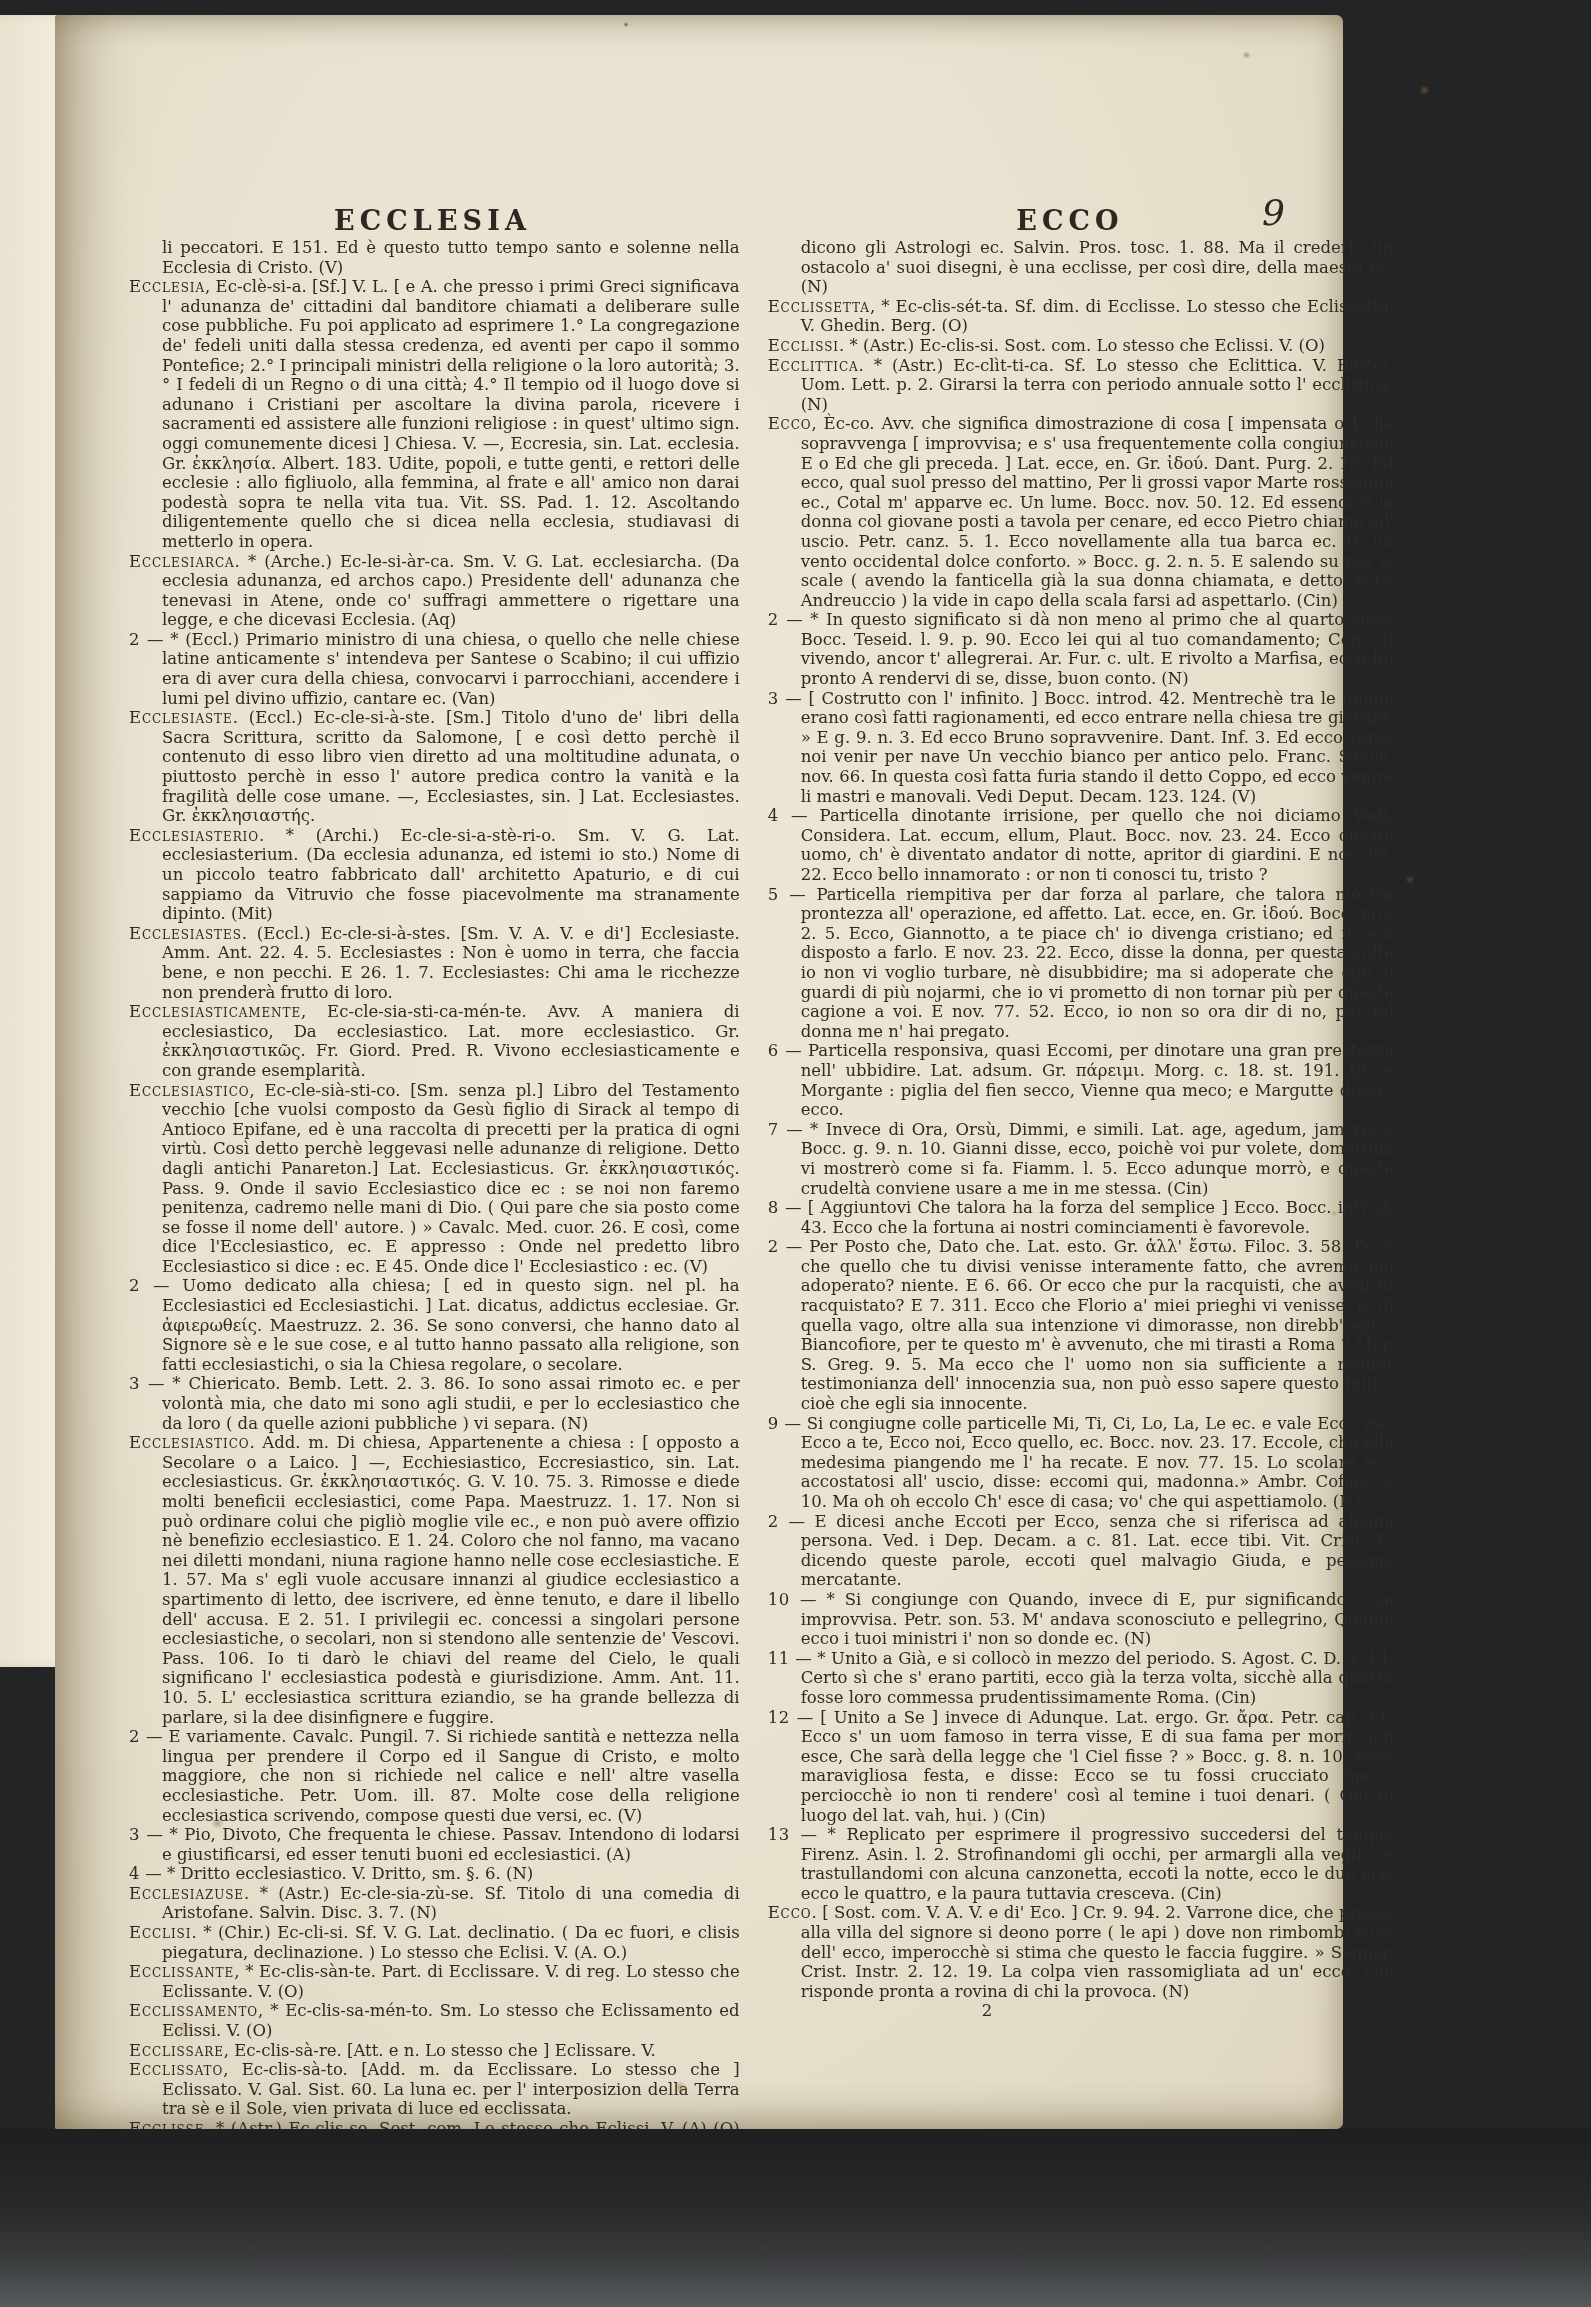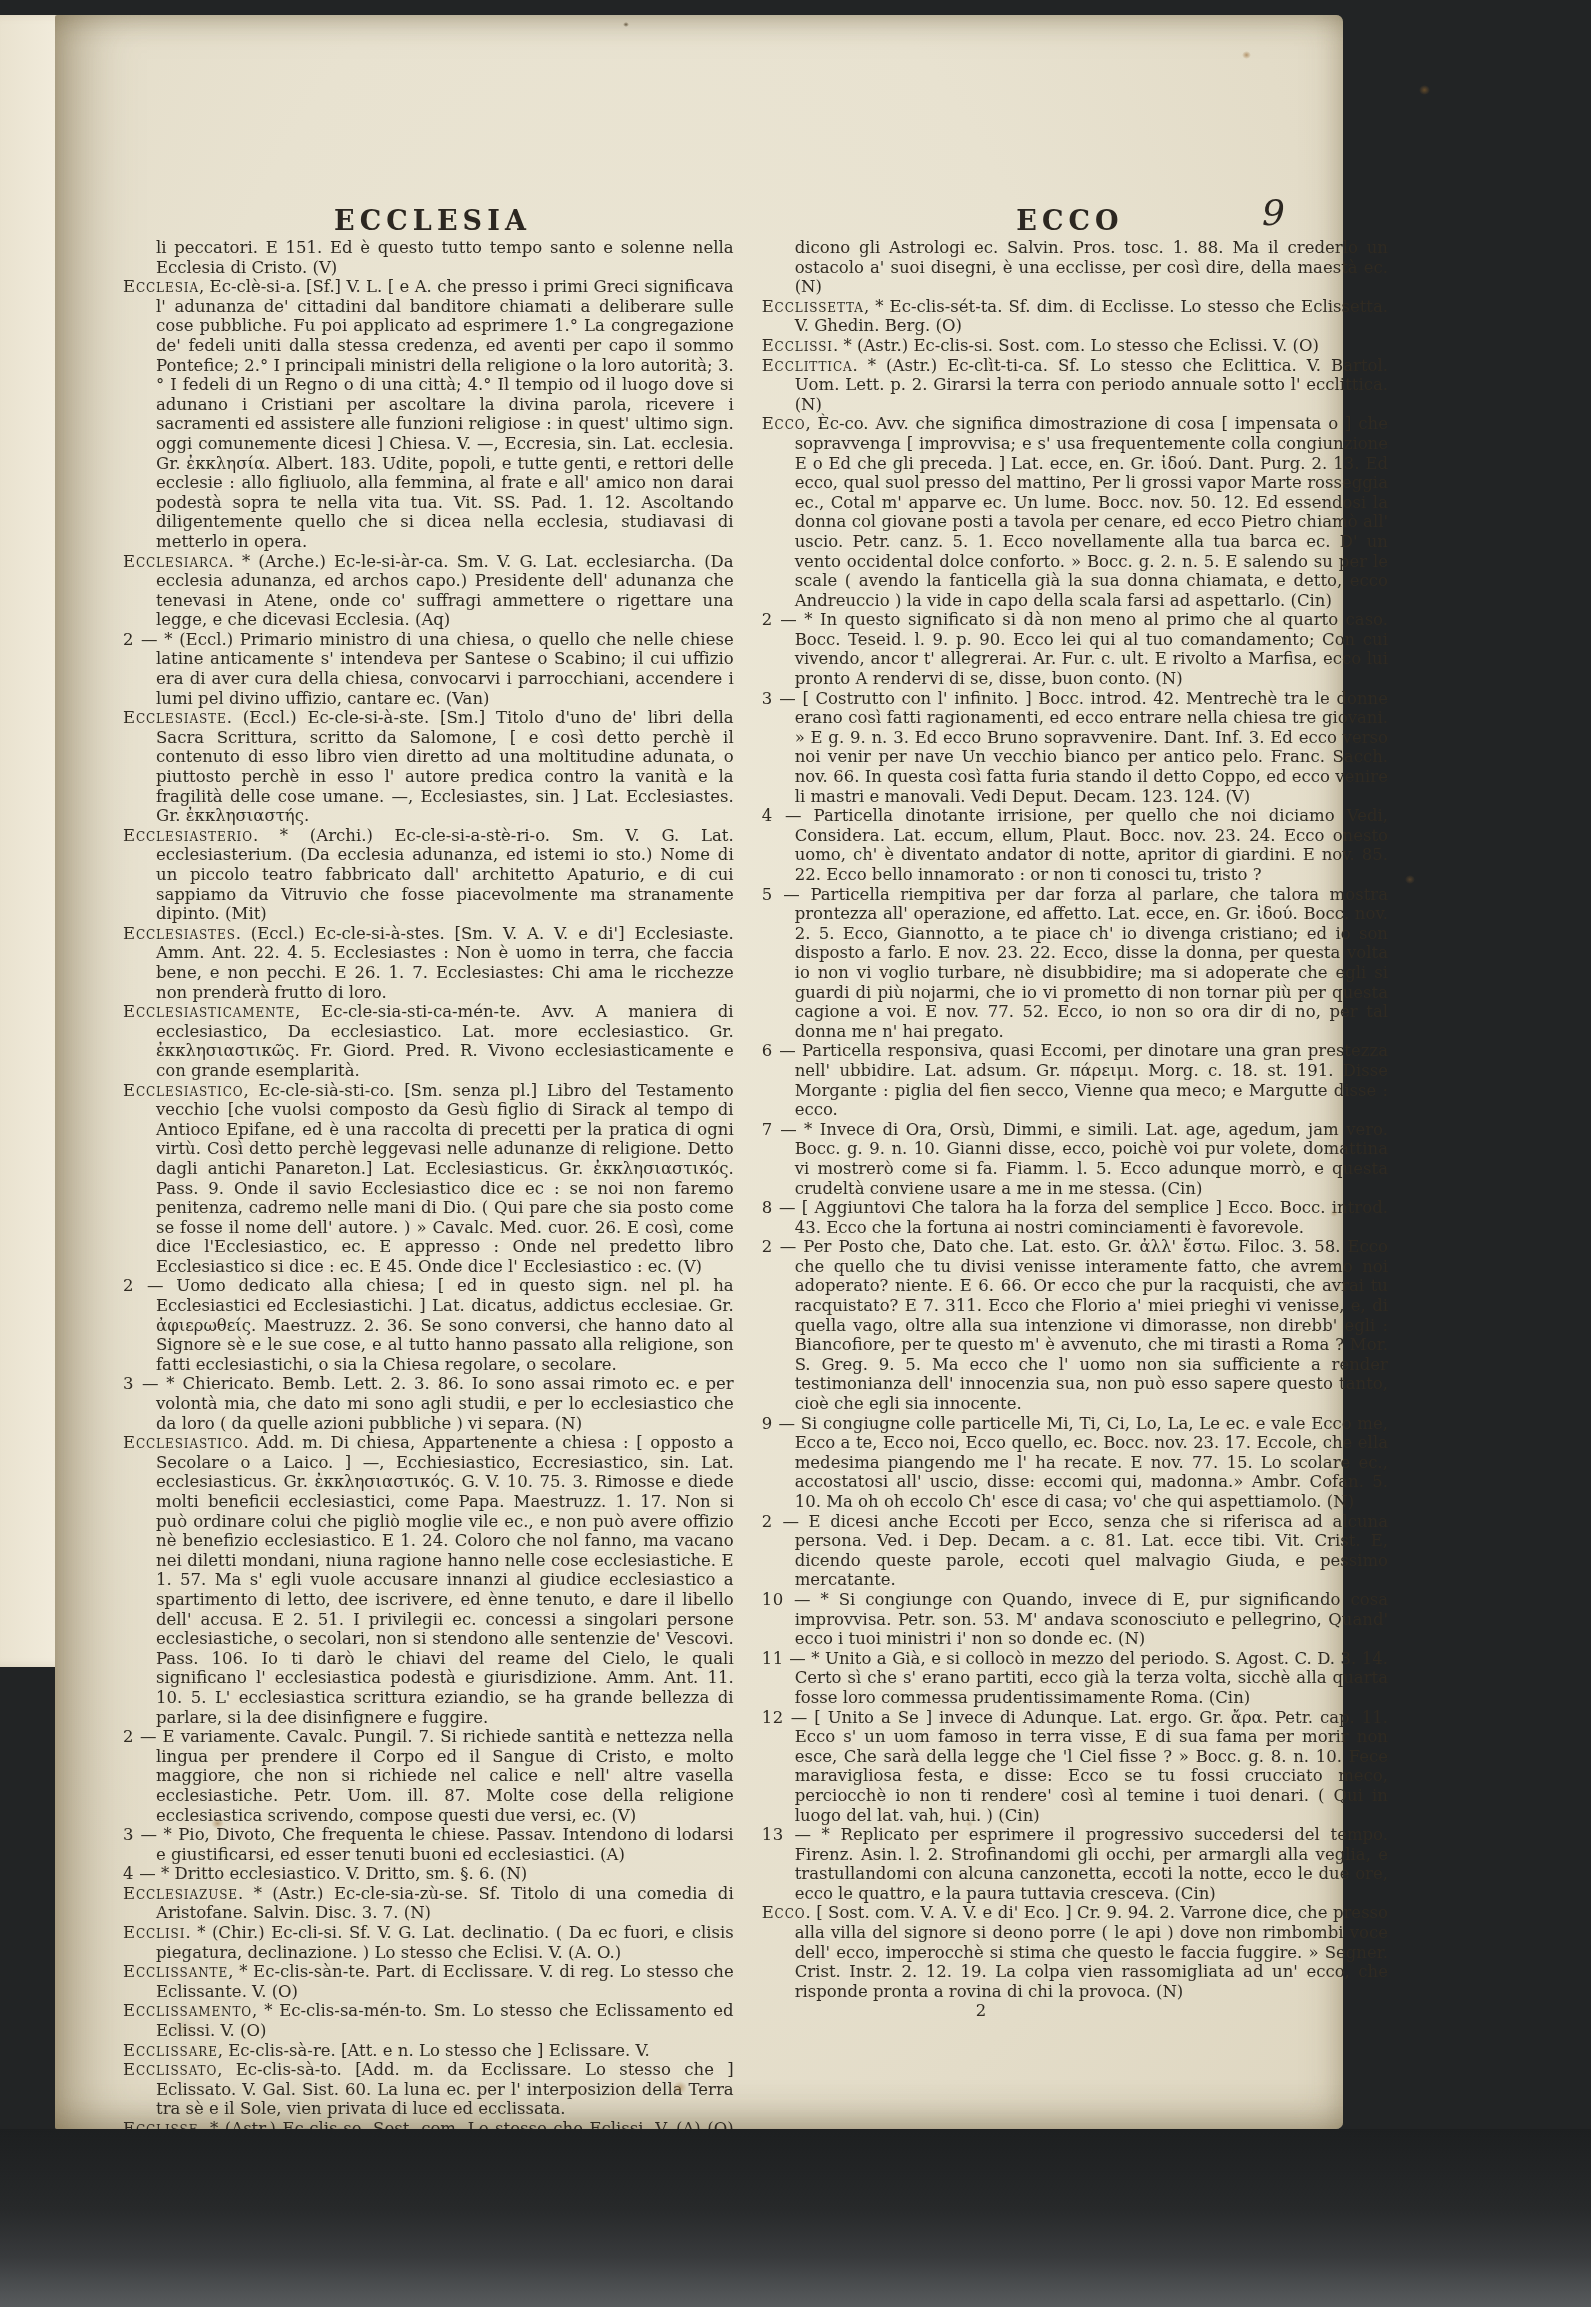--- a/index.html
+++ b/index.html
@@ -35,21 +35,21 @@
     position:absolute;top:190px;font-size:27px;letter-spacing:5.1px;
     color:#2c2721;font-weight:bold;
   }
   .head-left{left:67px;width:621px;text-align:center;}
   .head-right{left:699px;width:632px;text-align:center;}
   .page-number{
     position:absolute;top:177px;right:58px;
     font-size:36px;font-style:italic;color:#2c2721;
   }
   .columns{
-    position:absolute;left:68px;top:223px;width:1265px;
+    position:absolute;left:74px;top:223px;width:1265px;
     display:flex;gap:28px;
   }
   .col{
     width:623px;font-size:16.5px;line-height:19.6px;
     text-align:justify;color:#2f2a22;
     text-rendering:optimizeLegibility;
   }
   .col-right{width:639px;}
   p.para{margin:0;padding-left:33px;text-indent:-33px;}
   p.cont{text-indent:0;}

